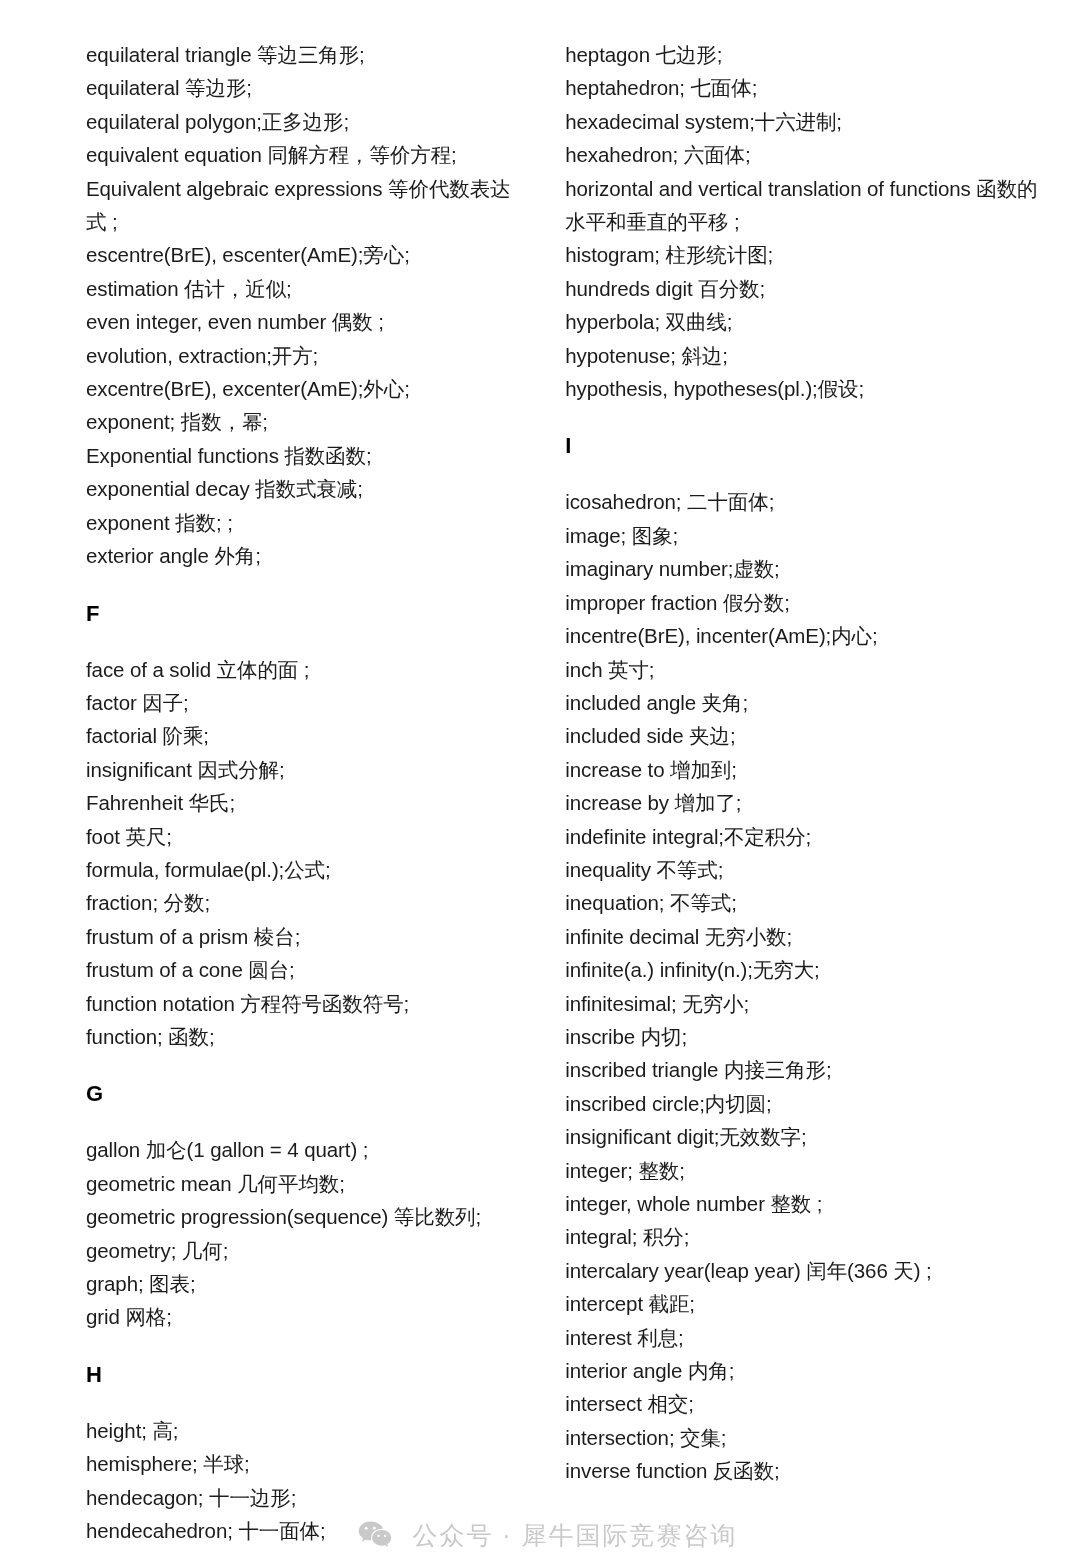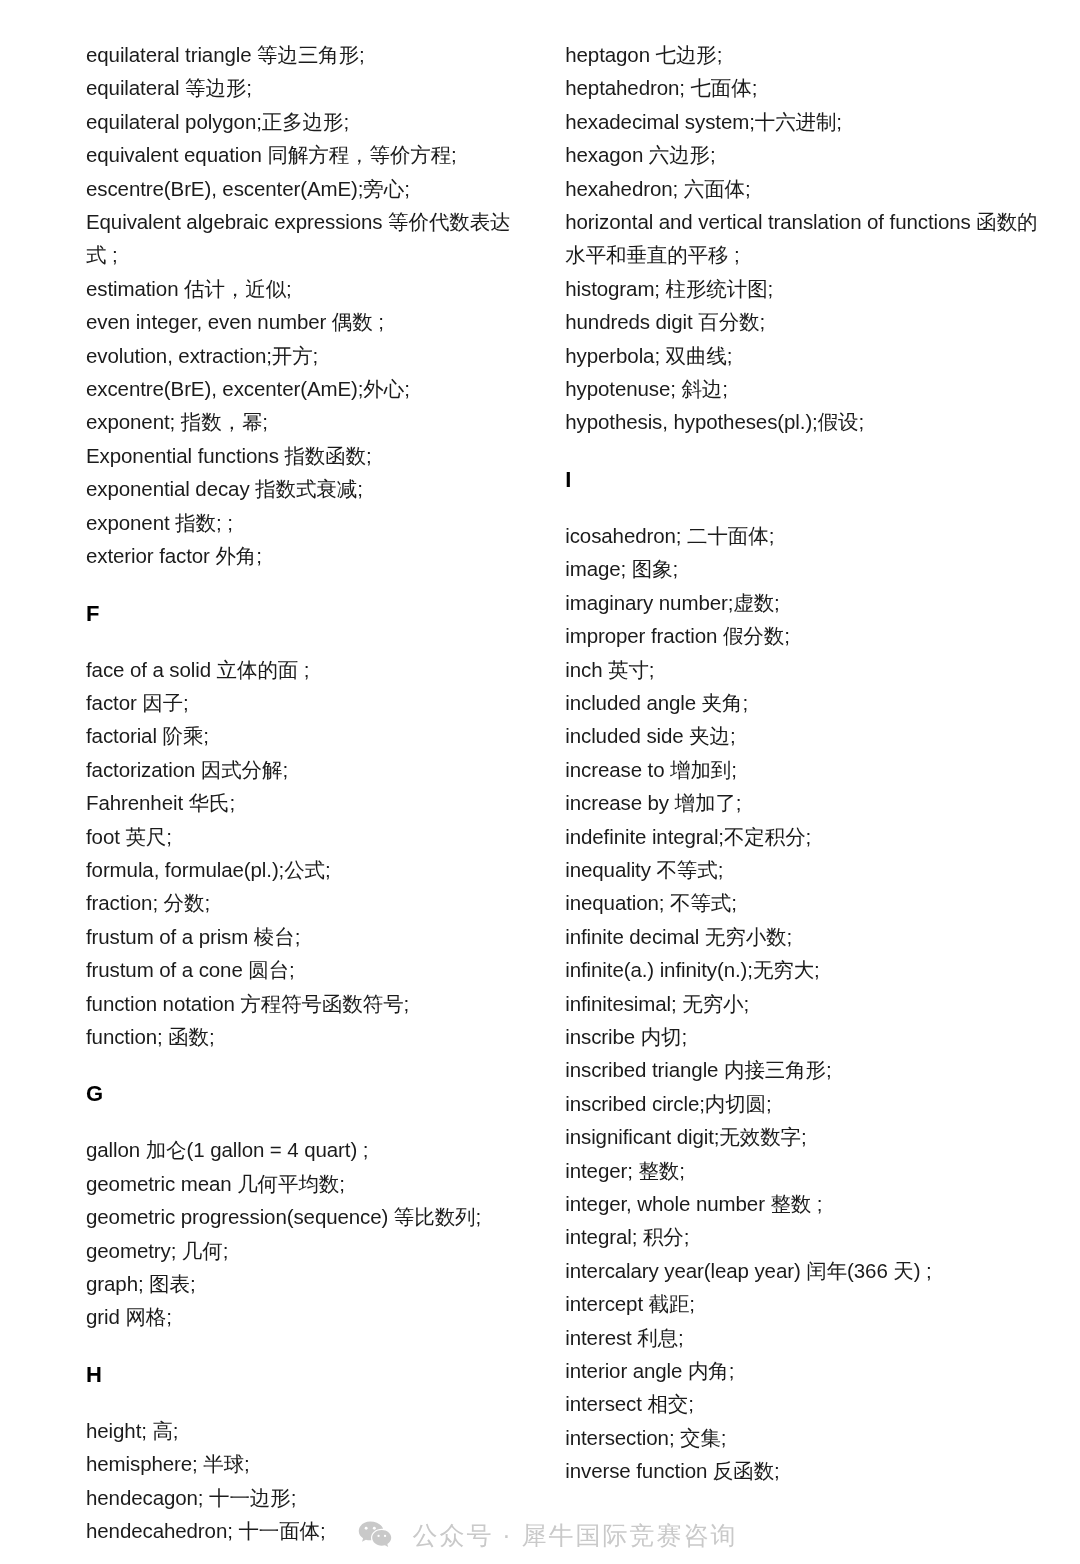--- a/index.html
+++ b/index.html
@@ -91,36 +91,36 @@
 <body>
 
 <div class="page">
 
   <div class="columns">
     <div class="column left">
         <div class="entry">equilateral triangle  等边三角形;</div>
         <div class="entry">equilateral  等边形;</div>
         <div class="entry">equilateral polygon;正多边形;</div>
         <div class="entry">equivalent equation  同解方程，等价方程;</div>
+        <div class="entry">Equivalent algebraic expressions  等价代数表达式 ;</div>
         <div class="entry">escentre(BrE), escenter(AmE);旁心;</div>
-        <div class="entry">Equivalent algebraic expressions  等价代数表达式 ;</div>
         <div class="entry">estimation  估计，近似;</div>
         <div class="entry">even integer, even number  偶数 ;</div>
         <div class="entry">evolution, extraction;开方;</div>
         <div class="entry">excentre(BrE), excenter(AmE);外心;</div>
         <div class="entry">exponent;  指数，幂;</div>
         <div class="entry">Exponential functions  指数函数;</div>
         <div class="entry">exponential decay  指数式衰减;</div>
         <div class="entry">exponent  指数; ;</div>
-        <div class="entry">exterior factor  外角;</div>
+        <div class="entry">exterior angle  外角;</div>
         <div class="section-head">F</div>
         <div class="entry">face of a solid  立体的面 ;</div>
         <div class="entry">factor 因子;</div>
         <div class="entry">factorial  阶乘;</div>
-        <div class="entry">factorization  因式分解;</div>
+        <div class="entry">insignificant  因式分解;</div>
         <div class="entry">Fahrenheit  华氏;</div>
         <div class="entry">foot  英尺;</div>
         <div class="entry">formula, formulae(pl.);公式;</div>
         <div class="entry">fraction;  分数;</div>
         <div class="entry">frustum of a prism  棱台;</div>
         <div class="entry">frustum of a cone  圆台;</div>
         <div class="entry">function notation  方程符号函数符号;</div>
         <div class="entry">function;  函数;</div>
         <div class="section-head">G</div>
         <div class="entry">gallon  加仑(1 gallon = 4 quart) ;</div>
@@ -132,33 +132,33 @@
         <div class="section-head">H</div>
         <div class="entry">height;  高;</div>
         <div class="entry">hemisphere;  半球;</div>
         <div class="entry">hendecagon;  十一边形;</div>
         <div class="entry">hendecahedron;  十一面体;</div>
       </div>
     <div class="column right">
         <div class="entry">heptagon  七边形;</div>
         <div class="entry">heptahedron;  七面体;</div>
         <div class="entry">hexadecimal system;十六进制;</div>
-        <div class="entry">hexagon  六边形;</div>
         <div class="entry">hexahedron;  六面体;</div>
         <div class="entry">horizontal and vertical translation of functions 函数的水平和垂直的平移 ;</div>
         <div class="entry">histogram;  柱形统计图;</div>
         <div class="entry">hundreds digit  百分数;</div>
         <div class="entry">hyperbola;  双曲线;</div>
         <div class="entry">hypotenuse;  斜边;</div>
         <div class="entry">hypothesis, hypotheses(pl.);假设;</div>
         <div class="section-head">I</div>
         <div class="entry">icosahedron;  二十面体;</div>
         <div class="entry">image;  图象;</div>
         <div class="entry">imaginary number;虚数;</div>
         <div class="entry">improper fraction  假分数;</div>
+        <div class="entry">incentre(BrE), incenter(AmE);内心;</div>
         <div class="entry">inch  英寸;</div>
         <div class="entry">included angle  夹角;</div>
         <div class="entry">included side  夹边;</div>
         <div class="entry">increase to  增加到;</div>
         <div class="entry">increase by  增加了;</div>
         <div class="entry">indefinite integral;不定积分;</div>
         <div class="entry">inequality  不等式;</div>
         <div class="entry">inequation;  不等式;</div>
         <div class="entry">infinite decimal  无穷小数;</div>
         <div class="entry">infinite(a.) infinity(n.);无穷大;</div>

